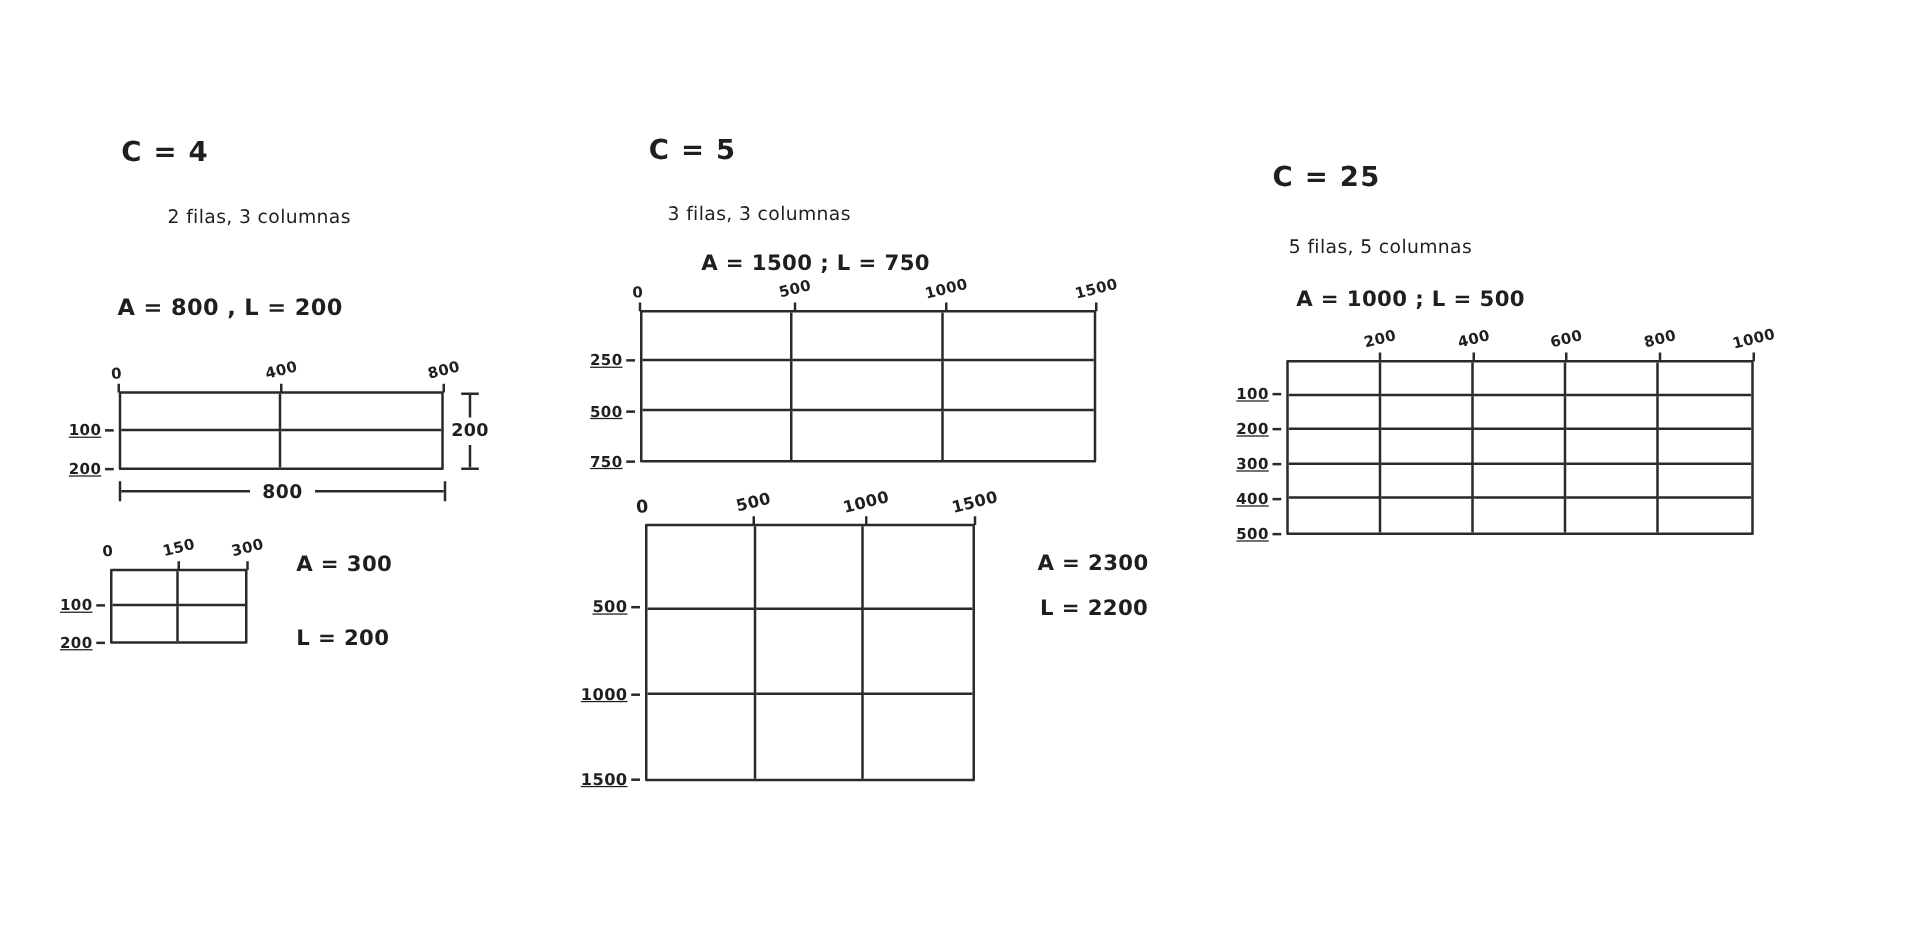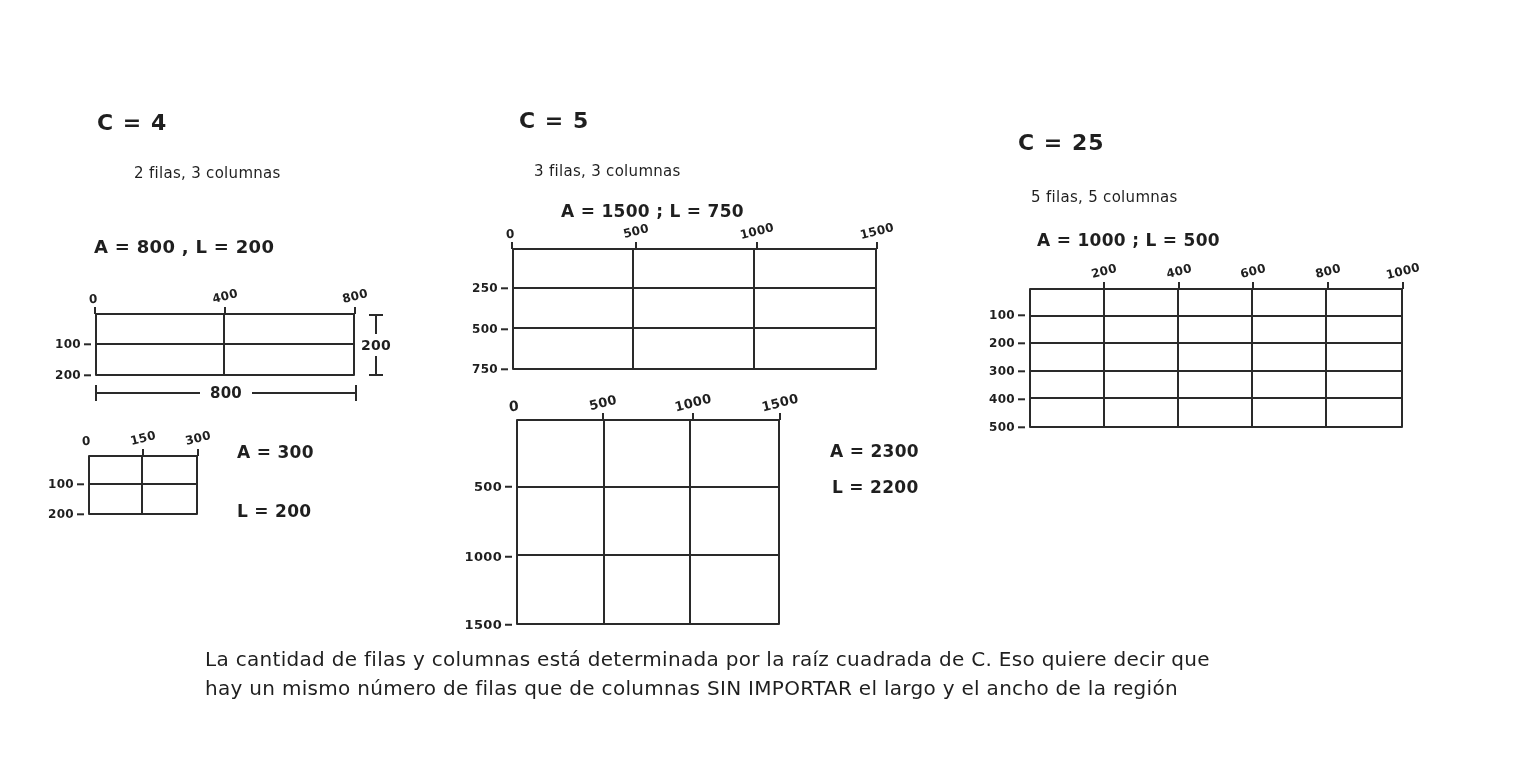--- a/index.html
+++ b/index.html
@@ -31,21 +31,21 @@
   .g3 > i:nth-child(3n) { border-right:0; }
   .g3 > i:nth-child(n+7) { border-bottom:0; }
   .g5 { grid-template-columns:repeat(5,1fr); grid-template-rows:repeat(5,1fr); }
   .g5 > i:nth-child(5n) { border-right:0; }
   .g5 > i:nth-child(n+21) { border-bottom:0; }
 
   
   .tick { position:absolute; font-size:12px; font-weight:bold; white-space:nowrap; }
   .tick.top { top:-24px; transform:translateX(-50%) rotate(-14deg); }
   .tick.top.zero { transform:translateX(-70%) rotate(-4deg); top:-21px; }
-  .tick.left { right:calc(100% + 4px); transform:translateY(-55%); }
+  .tick.left { right:calc(100% + 4px); transform:translateY(-55%);text-decoration:underline; }
   .tick.left::after {
     content:""; display:inline-block; width:7px; height:2px;
     background:#2a2a2a; margin-left:3px; vertical-align:3px;
   }
   .tmark { position:absolute; width:2px; height:7px; background:#2a2a2a; top:-6px; transform:translateX(-50%); }
 
   
   .dim-h { position:absolute; display:flex; align-items:center; }
   .dim-h .endbar { width:2px; height:16px; background:#2a2a2a; }
   .dim-h .seg { flex:1; height:2px; background:#2a2a2a; }
@@ -213,16 +213,14 @@
     <div class="tmark" style="left:60%;"></div>
     <div class="tmark" style="left:80%;"></div>
     <div class="tmark" style="left:100%;"></div>
     <span class="tick left" style="top:20%;">100</span>
     <span class="tick left" style="top:40%;">200</span>
     <span class="tick left" style="top:60%;">300</span>
     <span class="tick left" style="top:80%;">400</span>
     <span class="tick left" style="top:100%;">500</span>
   </div>
 
-  <div class="abs footer-line" style="left:205px; top:645px;">La cantidad de filas y columnas está determinada por la raíz cuadrada de C. Eso quiere decir que</div>
-  <div class="abs footer-line" style="left:205px; top:674px;">hay un mismo número de filas que de columnas SIN IMPORTAR el largo y el ancho de la región</div>
 
 </div>
 
 </body></html>

